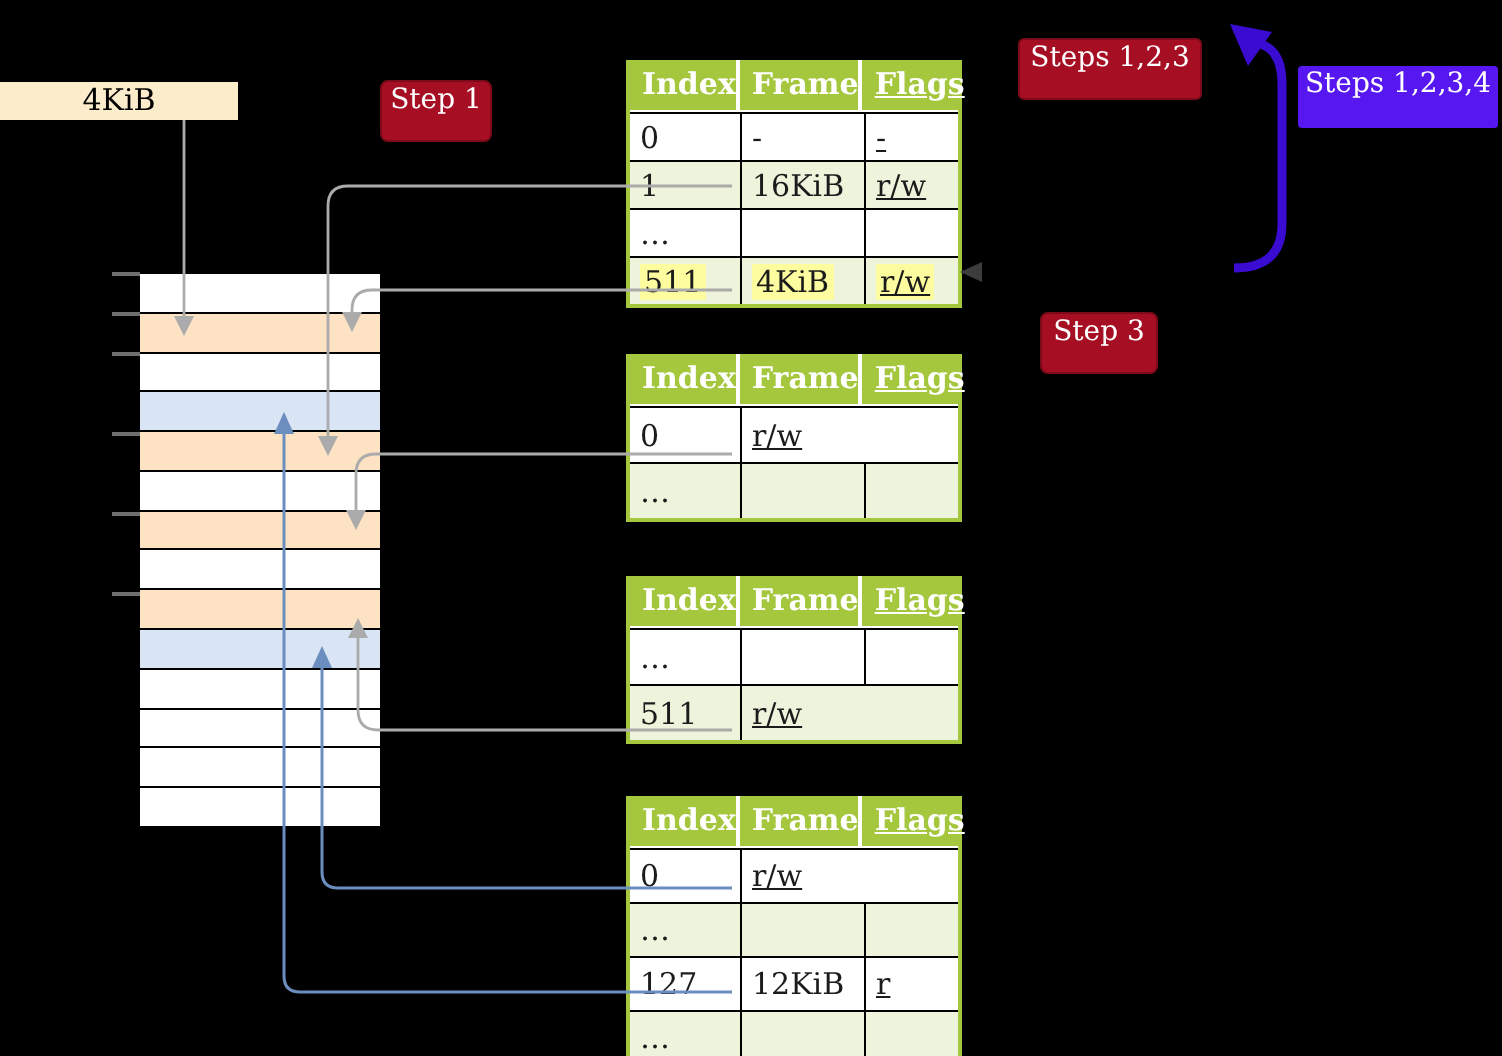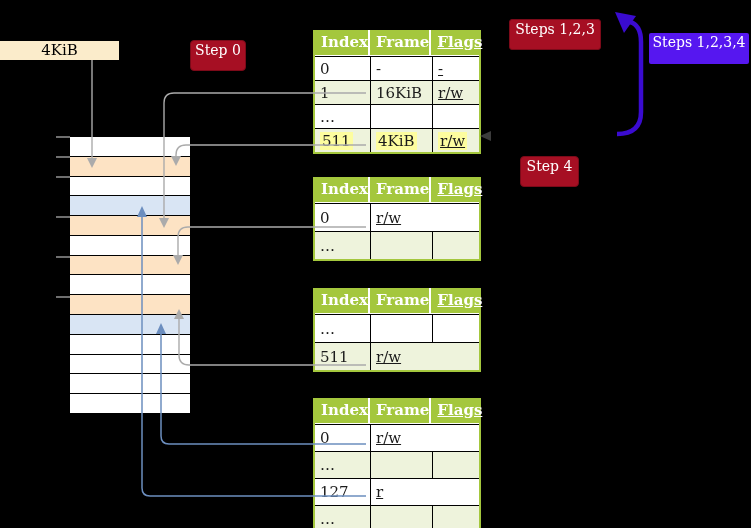--- a/index.html
+++ b/index.html
@@ -61,24 +61,24 @@
   
   #overlay{position:absolute;left:0;top:0;width:751px;height:528px;pointer-events:none;}
 </style>
 </head>
 <body>
 
 <div id="canvas">
 
   <div class="frame-label">4KiB</div>
 
-  <div class="badge red" id="badge-step0">Step 0</div>
+  <div class="badge red" id="badge-step0">Step 1</div>
   <div class="badge red" id="badge-steps123">Steps 1,2,3</div>
   <div class="badge blue" id="badge-steps1234">Steps 1,2,3,4</div>
-  <div class="badge red" id="badge-step4">Step 4</div>
+  <div class="badge red" id="badge-step4">Step 3</div>
 
   <div class="strip">
     <div class="mrow empty"></div>
     <div class="mrow page-table"></div>
     <div class="mrow empty"></div>
     <div class="mrow mapped-page"></div>
     <div class="mrow page-table"></div>
     <div class="mrow empty"></div>
     <div class="mrow page-table"></div>
     <div class="mrow empty"></div>
@@ -175,20 +175,21 @@
       <div class="td c-index bg-white">0</div>
       <div class="td c-flags bg-white">r/w</div>
     </div>
     <div class="trow">
       <div class="td c-index bg-green">…</div>
       <div class="td c-frame bg-green"></div>
       <div class="td c-flags bg-green"></div>
     </div>
     <div class="trow">
       <div class="td c-index bg-white">127</div>
+      <div class="td c-frame bg-white">12KiB</div>
       <div class="td c-flags bg-white">r</div>
     </div>
     <div class="trow">
       <div class="td c-index bg-green">…</div>
       <div class="td c-frame bg-green"></div>
       <div class="td c-flags bg-green"></div>
     </div>
   </div>
 
   <svg id="overlay" viewBox="0 0 751 528">

